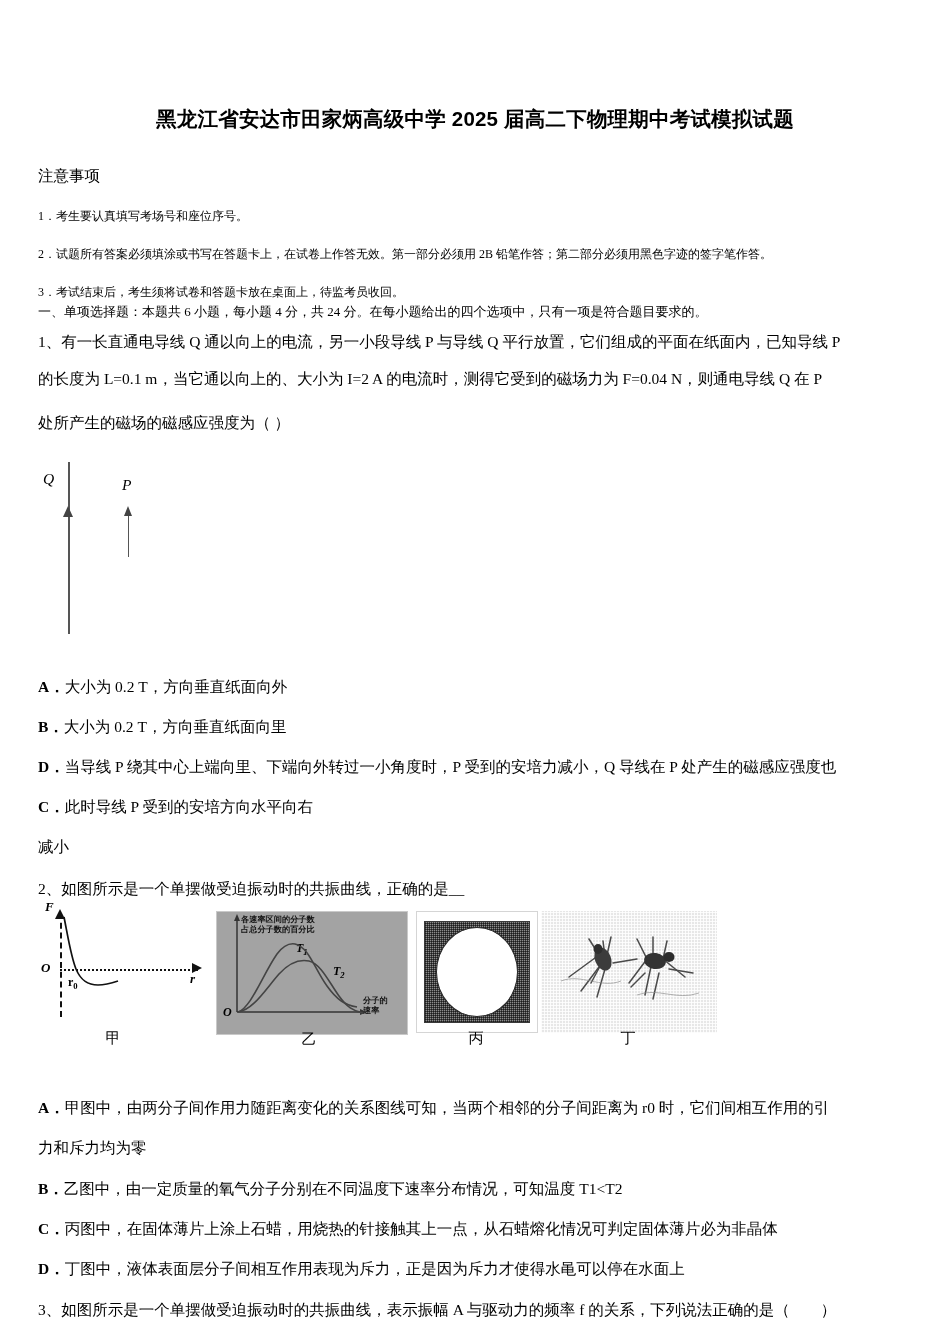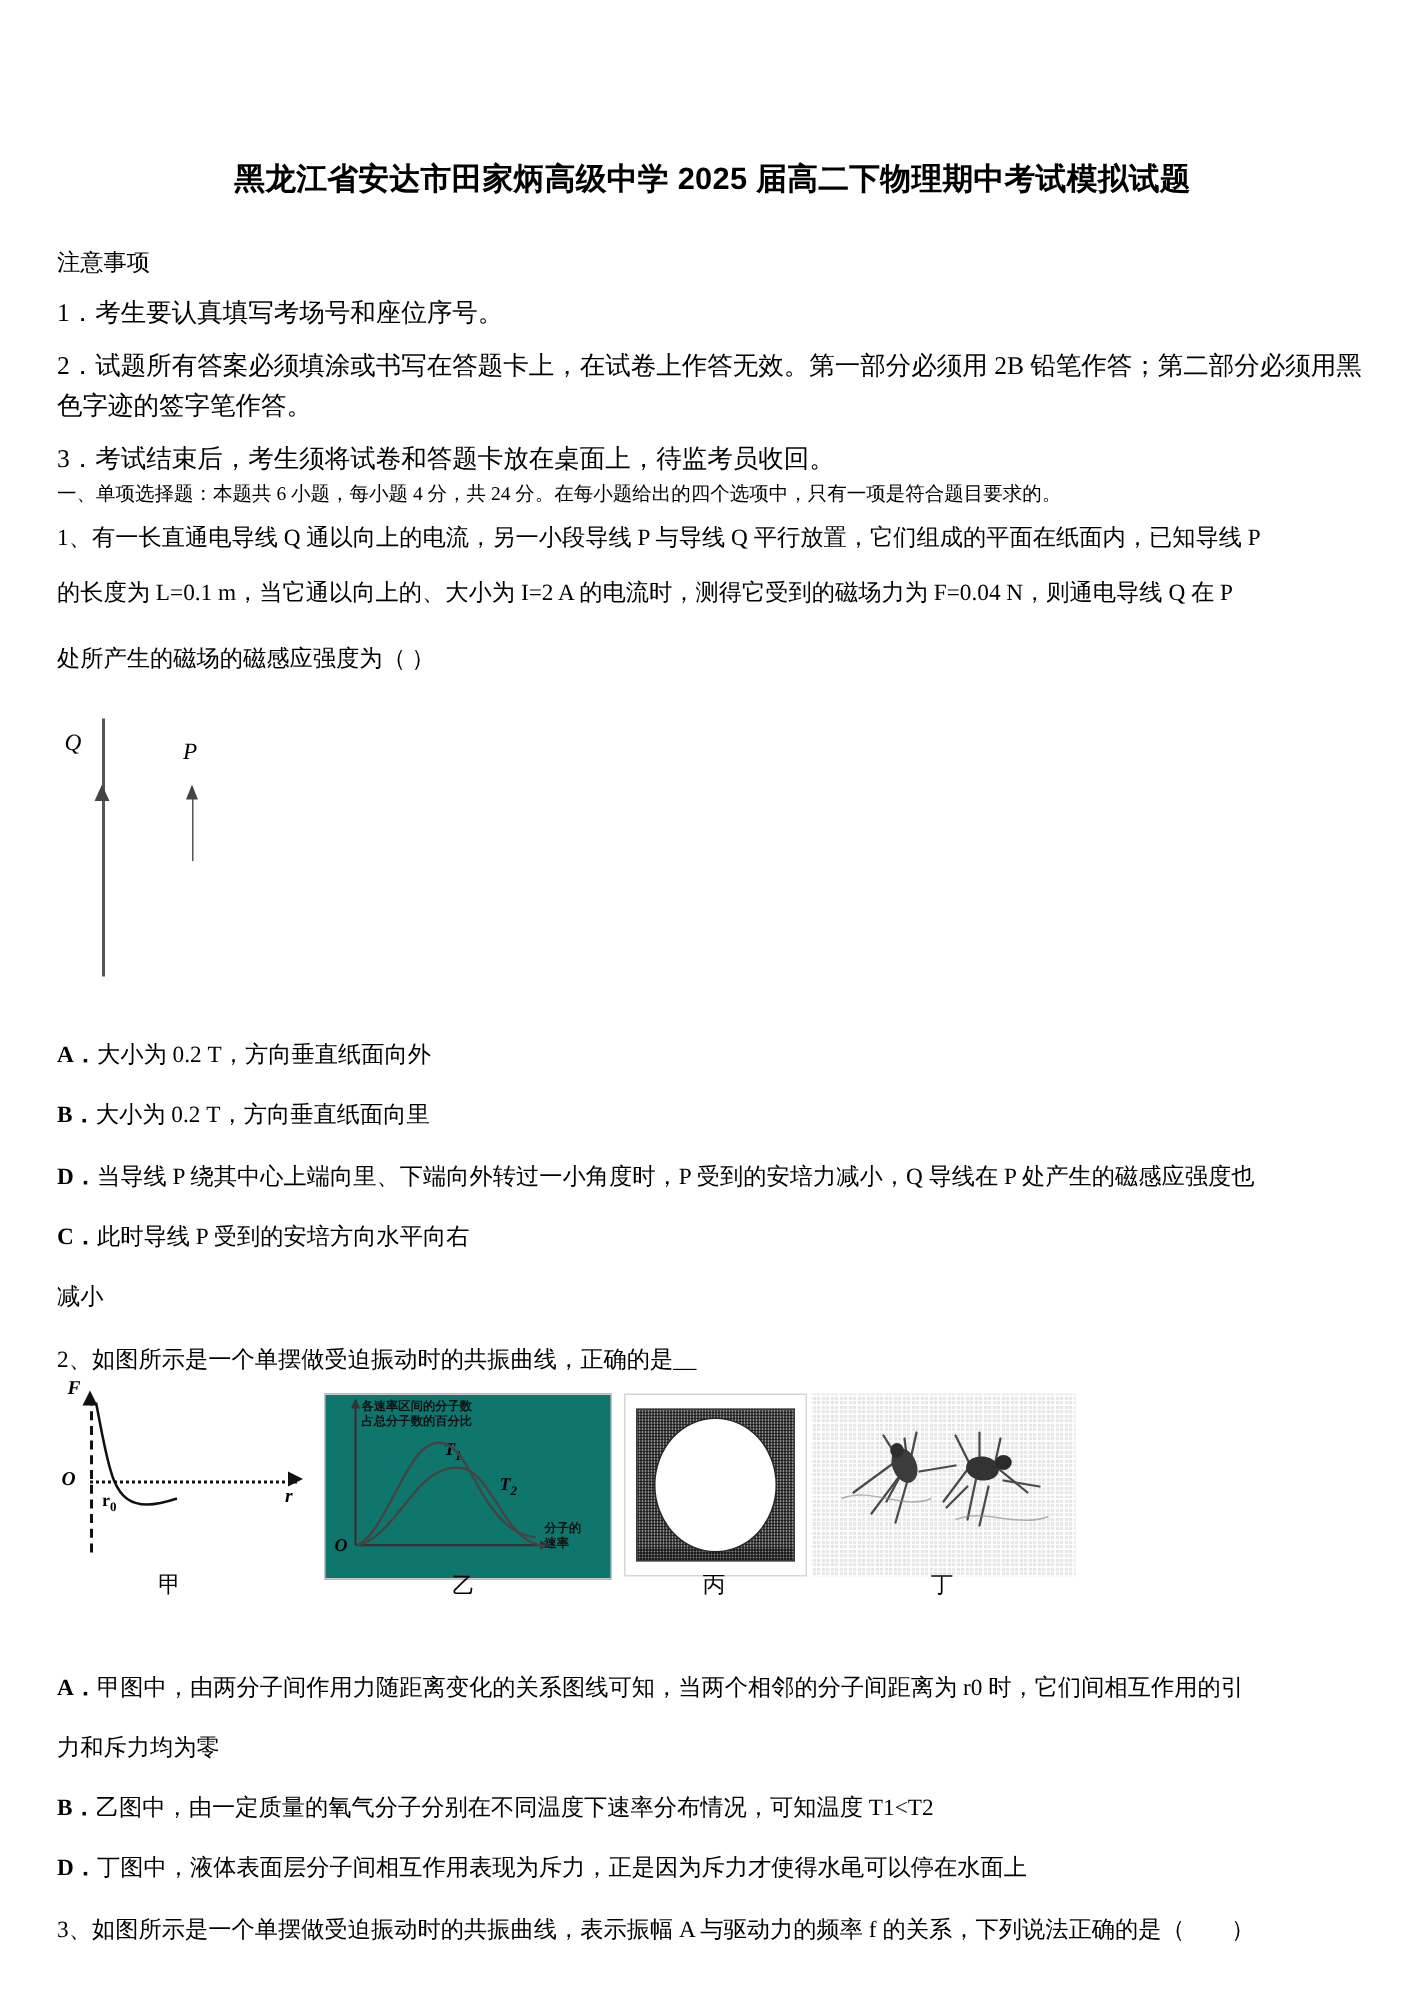--- a/index.html
+++ b/index.html
@@ -11,21 +11,21 @@
   .page{position:relative;width:950px;height:1344px;padding:4px;box-sizing:border-box;}
   .inner{position:absolute;left:38px;top:0;width:874px;}
 
   .doc-title{
     text-align:center;font-weight:bold;font-size:20.5px;
     letter-spacing:0.2px;margin-top:105px;margin-bottom:0;
     font-family:"Liberation Sans","DejaVu Sans",sans-serif;
   }
 
   .notice-head{font-size:15.5px;margin-top:31px;line-height:1.55;}
-  .notice-line{font-size:17px;line-height:1.58;margin-top:8px;}
+  .notice-line{font-size:12px;line-height:1.58;margin-top:19px;}
 
   .section-head{font-size:13px;line-height:1.6;}
 
   .q-line{font-size:15.5px;line-height:1.62;margin-top:6px;}
   .q-line.loose{line-height:2.45;}
   .opt{font-size:15.5px;line-height:1.62;margin-top:15px;}
   .opt-lbl{font-weight:bold;}
   sub{font-size:0.72em;}
 
   
@@ -55,21 +55,21 @@
     border-left:5px solid transparent;border-right:5px solid transparent;border-bottom:10px solid #111;}
   .f1 .arr-rt{position:absolute;left:154px;top:52px;width:0;height:0;
     border-top:5px solid transparent;border-bottom:5px solid transparent;border-left:10px solid #111;}
   .f1 .lbl-F{position:absolute;left:7px;top:-12px;font-weight:bold;font-style:italic;font-size:13px;}
   .f1 .lbl-O{position:absolute;left:3px;top:49px;font-weight:bold;font-style:italic;font-size:13px;}
   .f1 .lbl-r{position:absolute;left:152px;top:60px;font-weight:bold;font-style:italic;font-size:13px;}
   .f1 .lbl-r0{position:absolute;left:30px;top:64px;font-weight:bold;font-size:12px;}
   .f1 svg{position:absolute;left:0;top:0;}
 
   
-  .f2{left:178px;width:190px;height:122px;border:1px solid #c9c9c9;background:#0f766e;}
+  .f2{left:178px;width:190px;height:122px;border:1px solid #c9c9c9;background:#a3a3a3;}
   .f2 .yi-txt{position:absolute;left:24px;top:3px;font-size:8.2px;line-height:1.22;
      font-family:"Liberation Sans","DejaVu Sans",sans-serif;font-weight:bold;color:#111;}
   .f2 .xi-txt{position:absolute;left:146px;top:84px;font-size:8.2px;line-height:1.22;
      font-family:"Liberation Sans","DejaVu Sans",sans-serif;font-weight:bold;color:#111;}
   .f2 .lbl-O2{position:absolute;left:6px;top:93px;font-weight:bold;font-style:italic;font-size:12px;}
   .f2 .lbl-T1{position:absolute;left:79px;top:29px;font-weight:bold;font-style:italic;font-size:12px;}
   .f2 .lbl-T2{position:absolute;left:116px;top:52px;font-weight:bold;font-style:italic;font-size:12px;}
   .f2 svg{position:absolute;left:0;top:0;}
 
   
@@ -224,20 +224,23 @@
     </div>
 
     <div class="opt" style="margin-top:22px;">
       <span class="opt-lbl">A．</span><span>甲图中，由两分子间作用力随距离变化的关系图线可知，当两个相邻的分子间距离为 r0 时，它们间相互作用的引</span>
     </div>
     <div class="opt">力和斥力均为零</div>
     <div class="opt">
       <span class="opt-lbl">B．</span><span>乙图中，由一定质量的氧气分子分别在不同温度下速率分布情况，可知温度 T1&lt;T2</span>
     </div>
     <div class="opt">
+      <span class="opt-lbl">C．</span><span>丙图中，在固体薄片上涂上石蜡，用烧热的针接触其上一点，从石蜡熔化情况可判定固体薄片必为非晶体</span>
+    </div>
+    <div class="opt">
       <span class="opt-lbl">D．</span><span>丁图中，液体表面层分子间相互作用表现为斥力，正是因为斥力才使得水黾可以停在水面上</span>
     </div>
 
     <div class="q-line" style="margin-top:16px;">
       <span>3、</span><span>如图所示是一个单摆做受迫振动时的共振曲线，表示振幅 A 与驱动力的频率 f 的关系，下列说法正确的是（　　）</span>
     </div>
 
   </div>
 </div>
 

